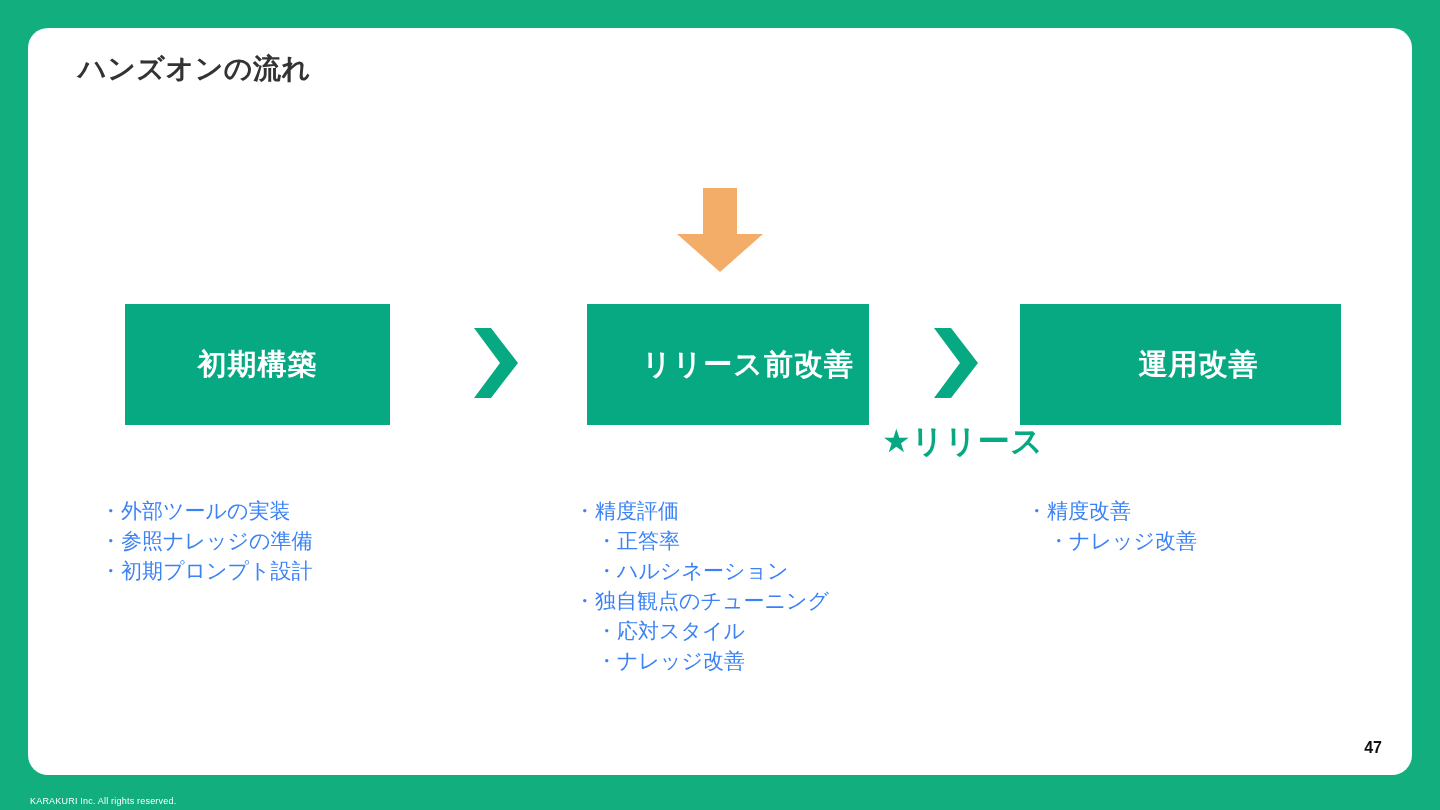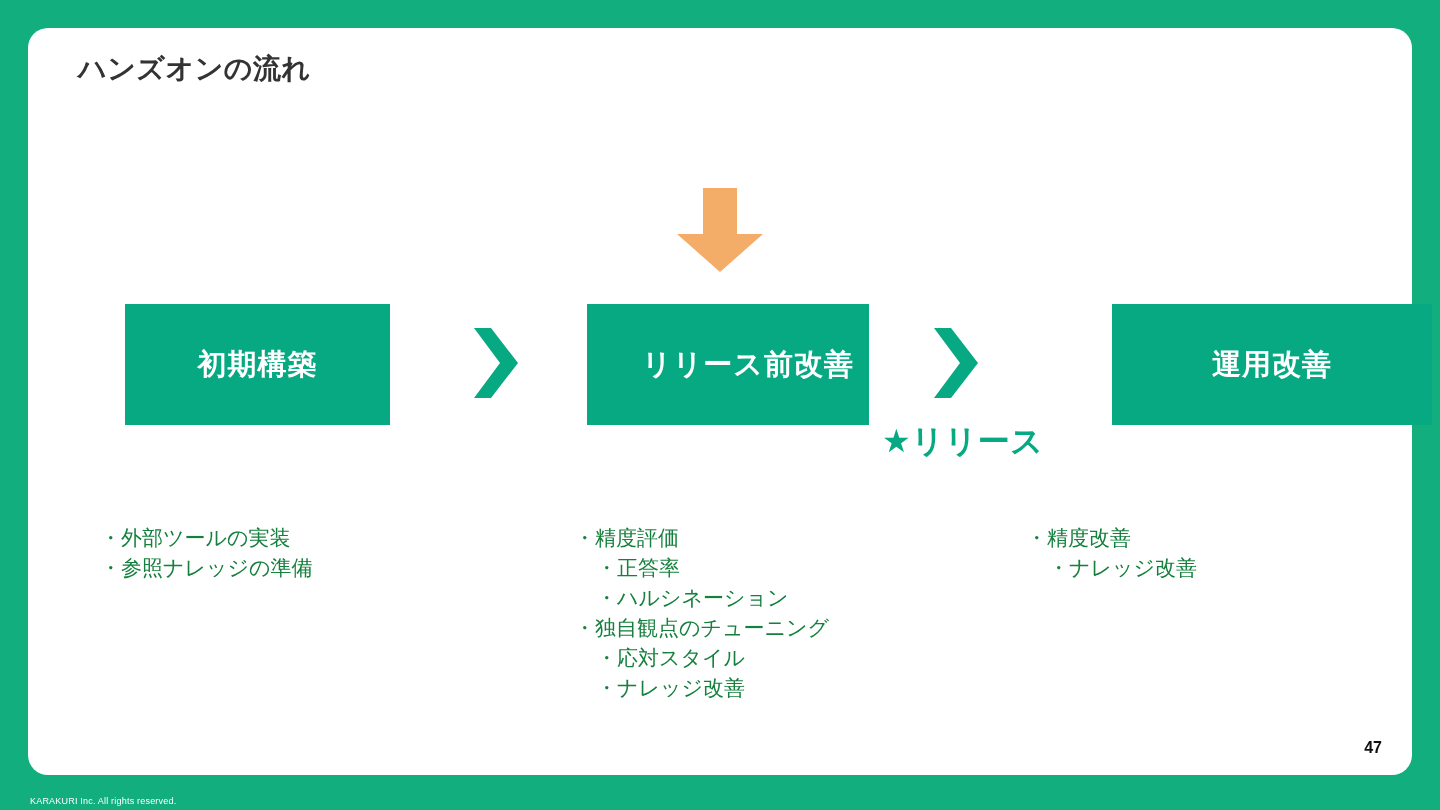--- a/index.html
+++ b/index.html
@@ -63,21 +63,21 @@
   }
   .process-box .box-label {
     font-size: 29px;
     font-weight: bold;
     color: #ffffff;
     letter-spacing: 1px;
     white-space: nowrap;
   }
   #box-1 { left: 97px;   width: 265px; }   
   #box-2 { left: 559px;  width: 242px; padding-left: 40px; }   
-  #box-3 { left: 1084px; width: 320px; }   
+  #box-3 { left: 992px; width: 285px; padding-left: 36px; }   
 
   
   .chevron {
     position: absolute;
     top: 300px;   
     width: 50px;
     height: 70px;
   }
   #chevron-1 { left: 442px; }  
   #chevron-2 { left: 902px; }  
@@ -90,25 +90,24 @@
     font-size: 32px;
     font-weight: bold;
     color: #06A982;
     white-space: nowrap;
     letter-spacing: 0.5px;
   }
 
   
   .bullet-column {
     position: absolute;
-    color: #15803d;
+    color: #3b82f6;
     font-size: 21px;
     line-height: 30px;
     white-space: nowrap;
-    margin-top: 27px;
   }
   .bullet-line { display: block; }
   .bullet-line.lvl2 { padding-left: 22px; }
 
   #column-1 { left: 72px;  top: 468px; }   
   #column-2 { left: 546px; top: 468px; }   
   #column-3 { left: 998px; top: 468px; }   
 
   
   #page-number {
@@ -168,20 +167,21 @@
 
     <div class="process-box" id="box-3">
       <span class="box-label">運用改善</span>
     </div>
 
     <div id="release-marker">★リリース</div>
 
     <div class="bullet-column" id="column-1">
       <span class="bullet-line">・外部ツールの実装</span>
       <span class="bullet-line">・参照ナレッジの準備</span>
+      <span class="bullet-line">・初期プロンプト設計</span>
     </div>
 
     <div class="bullet-column" id="column-2">
       <span class="bullet-line">・精度評価</span>
       <span class="bullet-line lvl2">・正答率</span>
       <span class="bullet-line lvl2">・ハルシネーション</span>
       <span class="bullet-line">・独自観点のチューニング</span>
       <span class="bullet-line lvl2">・応対スタイル</span>
       <span class="bullet-line lvl2">・ナレッジ改善</span>
     </div>

